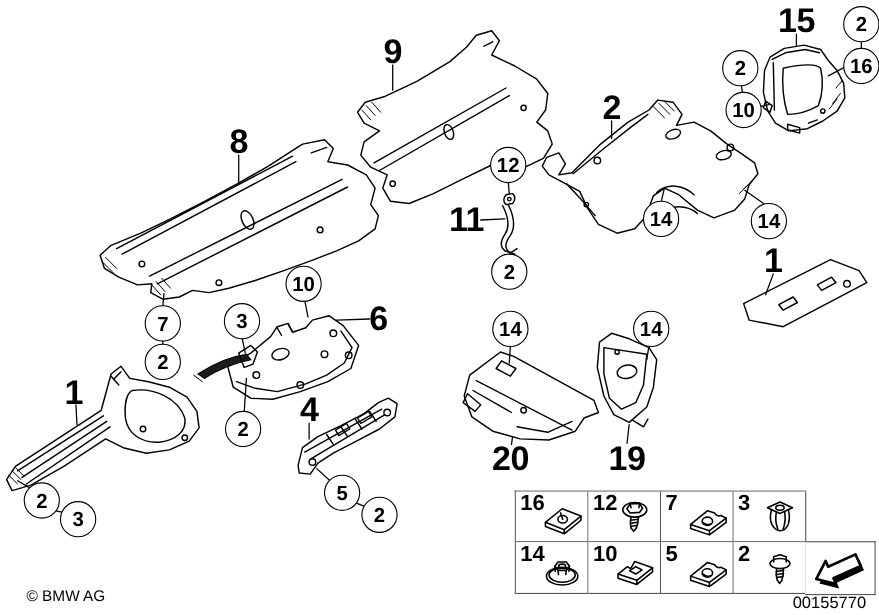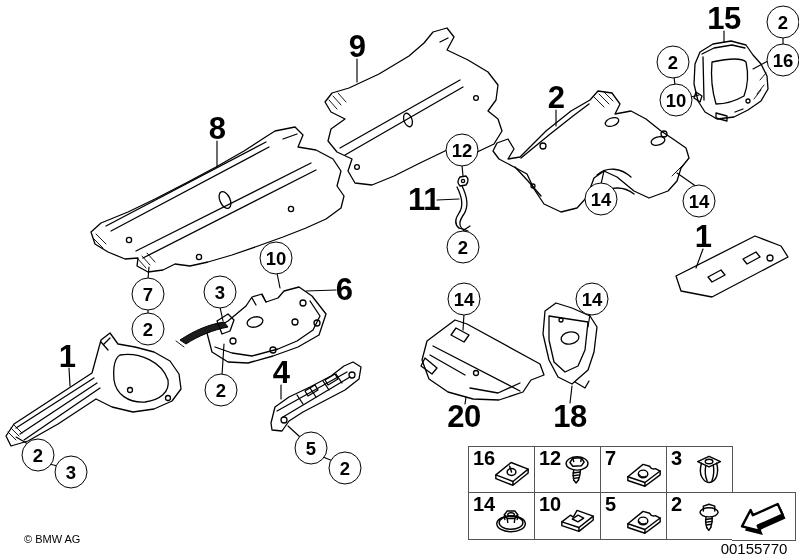--- a/index.html
+++ b/index.html
@@ -20,21 +20,21 @@
           grid-template-columns:repeat(4,66px);grid-template-rows:46px 47px;
           border-top:1px solid #555;border-left:1px solid #555;background:#fff;z-index:2;}
   .cell{position:relative;border-right:1px solid #555;border-bottom:1px solid #555;background:#fff;}
   .cell .num{position:absolute;left:4px;top:0px;font-size:20px;font-weight:bold;}
   .cell svg.f{position:absolute;right:1px;bottom:1px;width:42px;height:38px;}
   .s{fill:none;stroke:#000;stroke-width:1.5;stroke-linejoin:round;stroke-linecap:round;}
   .arrowcell{position:absolute;left:732px;top:492px;width:63px;height:47px;background:#fff;
              border:1px solid #555;border-left:none;display:flex;align-items:center;
              justify-content:center;z-index:2;}
   .arrowcell svg{width:54px;height:44px;}
-  .copyright{position:absolute;left:24px;top:533px;font-size:11px;}
+  .copyright{position:absolute;left:24px;top:533px;font-size:14px;}
   .docnum{position:absolute;left:710px;top:540px;width:88px;text-align:center;font-size:15px;}
   .hidden-defs{position:absolute;width:0;height:0;overflow:hidden;}
 </style>
 </head>
 <body>
 
 <div class="canvas">
 
   <svg class="hidden-defs" aria-hidden="true">
     <defs>
@@ -261,21 +261,21 @@
       <div class="plain-label" style="left: 67px; top: 357px;">1</div>
       <div class="plain-label" style="left: 281px; top: 373px;">4</div>
       <div class="plain-label" style="left: 344px; top: 290px;">6</div>
       <div class="plain-label" style="left: 217px; top: 129px;">8</div>
       <div class="plain-label" style="left: 357px; top: 47px;">9</div>
       <div class="plain-label" style="left: 424px; top: 200px;">11</div>
       <div class="plain-label" style="left: 556px; top: 98px;">2</div>
       <div class="plain-label" style="left: 724px; top: 19px;">15</div>
       <div class="plain-label" style="left: 703px; top: 237px;">1</div>
       <div class="plain-label" style="left: 464px; top: 417px;">20</div>
-      <div class="plain-label" style="left: 570px; top: 417px;">18</div>
+      <div class="plain-label" style="left: 570px; top: 417px;">19</div>
       <div class="callout" style="left: 38px; top: 455px;">2</div>
       <div class="callout" style="left: 71px; top: 472px;">3</div>
       <div class="callout" style="left: 148px; top: 294px;">7</div>
       <div class="callout" style="left: 148px; top: 329px;">2</div>
       <div class="callout" style="left: 220px; top: 292px;">3</div>
       <div class="callout" style="left: 221px; top: 390px;">2</div>
       <div class="callout" style="left: 276px; top: 258px;">10</div>
       <div class="callout" style="left: 311px; top: 448px;">5</div>
       <div class="callout" style="left: 345px; top: 468px;">2</div>
       <div class="callout" style="left: 462px; top: 150px;">12</div>

